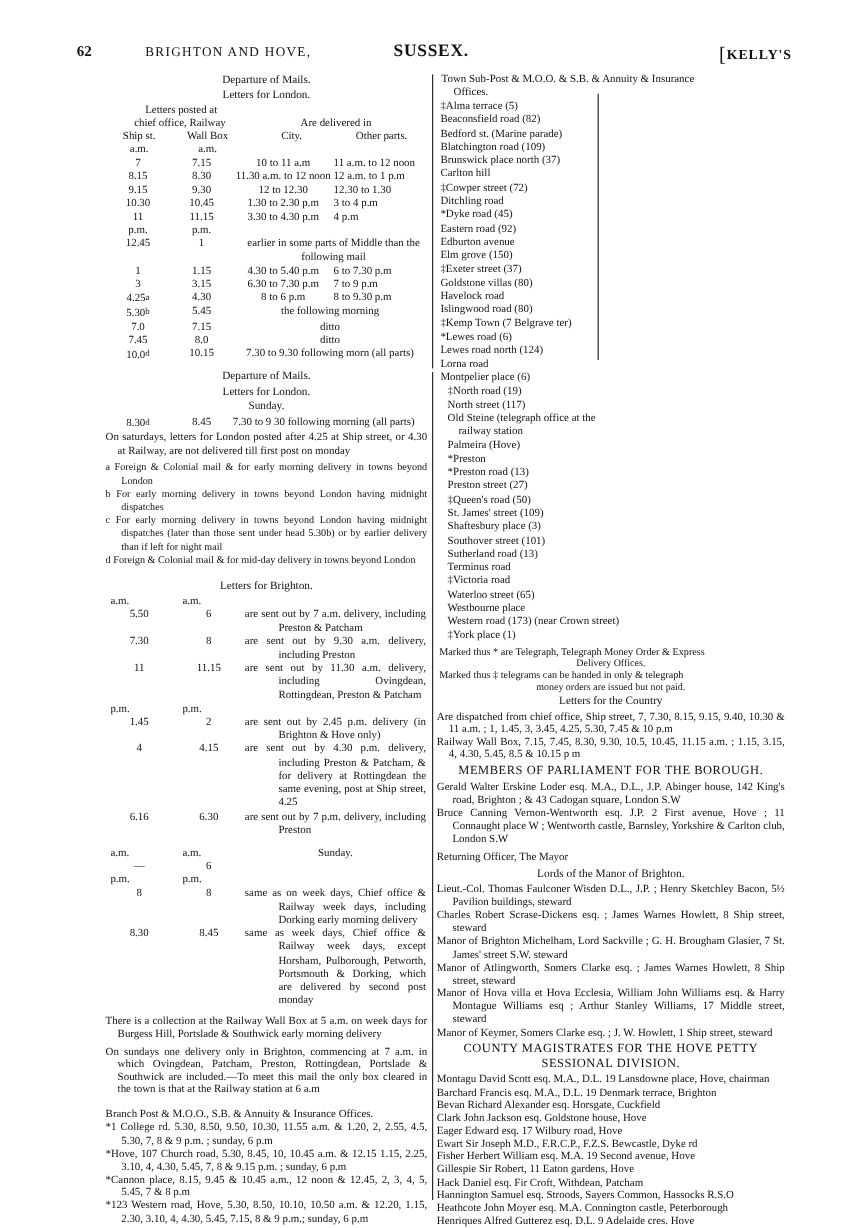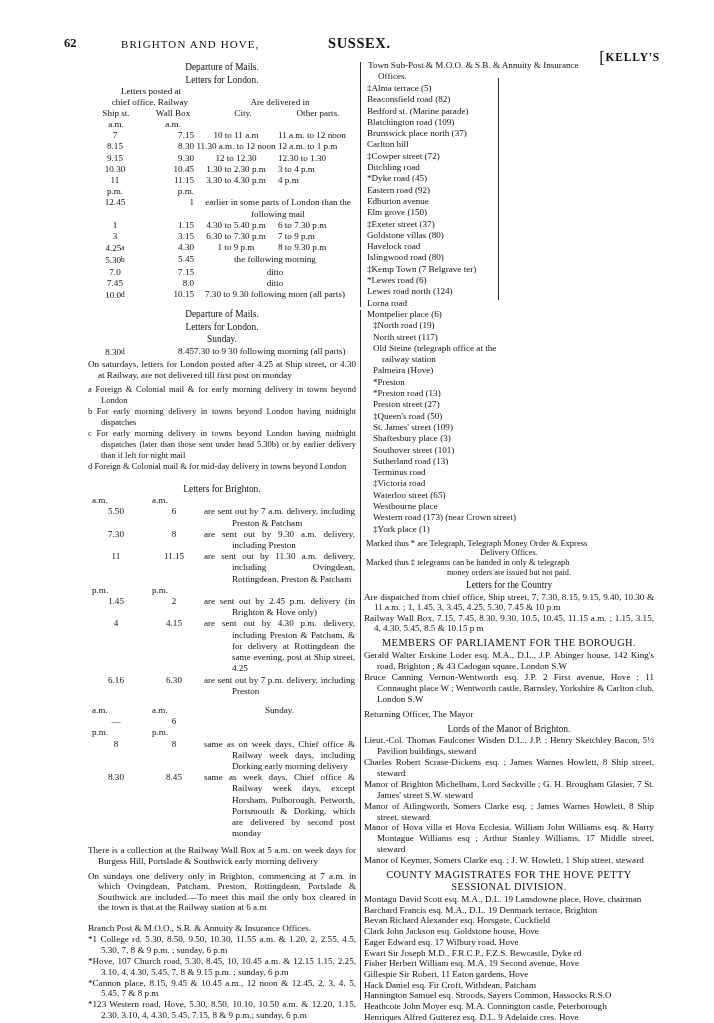--- a/index.html
+++ b/index.html
@@ -38,21 +38,21 @@
     font-size: 11px; font-weight: 400;
     letter-spacing: 1.1px;
     margin-left: 29px;
   }
   .rh-center {
     position: absolute; left: 268px; top: -1px;
     font-size: 14.5px; font-weight: 700;
     letter-spacing: 0.6px;
   }
   .rh-right {
-    position: absolute; right: 0px; top: 12px;
+    position: absolute; right: 0px; top: 0px;
     font-size: 11.5px; font-weight: 700;
     letter-spacing: 0.8px;
   }
   .rh-bracket {
     font-size: 17px; font-weight: 400;
     vertical-align: -2px;
   }
 
   
   .col {
@@ -106,21 +106,21 @@
   }
   .spacer4  { height: 4px; }
   .spacer6  { height: 6px; }
   .spacer8  { height: 8px; }
   .spacer10 { height: 10px; }
 
   
   .tt { width: 100%; border-collapse: collapse; font-size: 9.1px; }
   .tt td { padding: 0; vertical-align: top; line-height: 11.2px; }
   .tt .c1 { width: 54px; text-align: center; }
-  .tt .c2 { width: 52px; text-align: right; }
+  .tt .c2 { width: 52px; text-align: center; }
   .tt .c3 { width: 84px; text-align: center; }
   .tt .c4 { width: 78px; text-align: left; }
   .tt .wide { text-align: center; }
   .sup { font-size: 7.4px; vertical-align: 1px; }
 
   
   .lhead {
     position: relative;
     height: 44px;
     font-size: 9.1px;
@@ -261,40 +261,40 @@
       <tbody>
         <tr>
           <td class="c1">p.m.</td>
           <td class="c2">p.m.</td>
           <td class="c3"></td>
             <td class="c4"></td>
         </tr>
         <tr>
           <td class="c1">12.45</td>
           <td class="c2">1</td>
-          <td class="wide" colspan="2" style="text-align:center;padding-left:6px;">earlier in some parts of London than the following mail</td>
+          <td class="wide" colspan="2" style="text-align:center;padding-left:6px;">earlier in some parts of Middle than the following mail</td>
         </tr>
       </tbody>
       <tbody id="pm-rows">
           <tr>
             <td class="c1">1</td>
             <td class="c2">1.15</td>
             <td class="c3">4.30 to 5.40 p.m</td>
             <td class="c4">6 to 7.30 p.m</td>
           </tr>
           <tr>
             <td class="c1">3</td>
             <td class="c2">3.15</td>
             <td class="c3">6.30 to 7.30 p.m</td>
             <td class="c4">7 to 9 p.m</td>
           </tr>
           <tr>
             <td class="c1">4.25<span class="sup">a</span></td>
             <td class="c2">4.30</td>
-            <td class="c3">1 to 9 p.m</td>
+            <td class="c3">8 to 6 p.m</td>
             <td class="c4">8 to 9.30 p.m</td>
           </tr>
           <tr>
             <td class="c1">5.30<span class="sup">b</span></td>
             <td class="c2">5.45</td>
             <td colspan="2" class="wide">the following morning</td>
           </tr>
           <tr>
             <td class="c1">7.0</td>
             <td class="c2">7.15</td>

